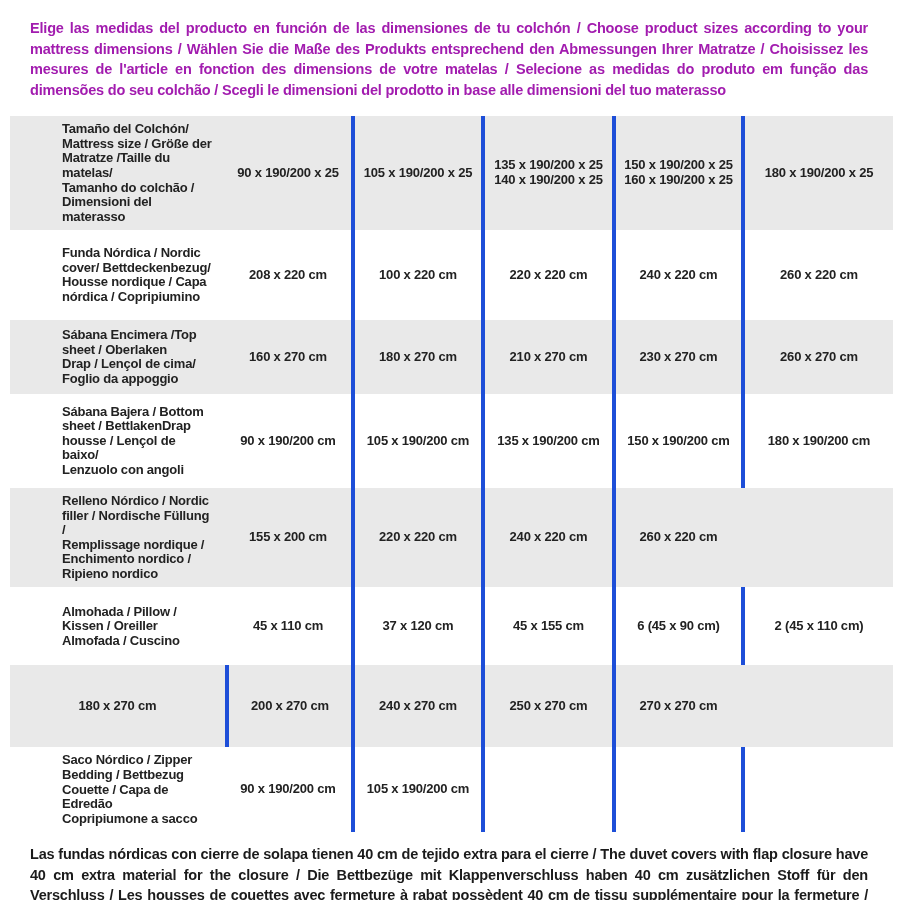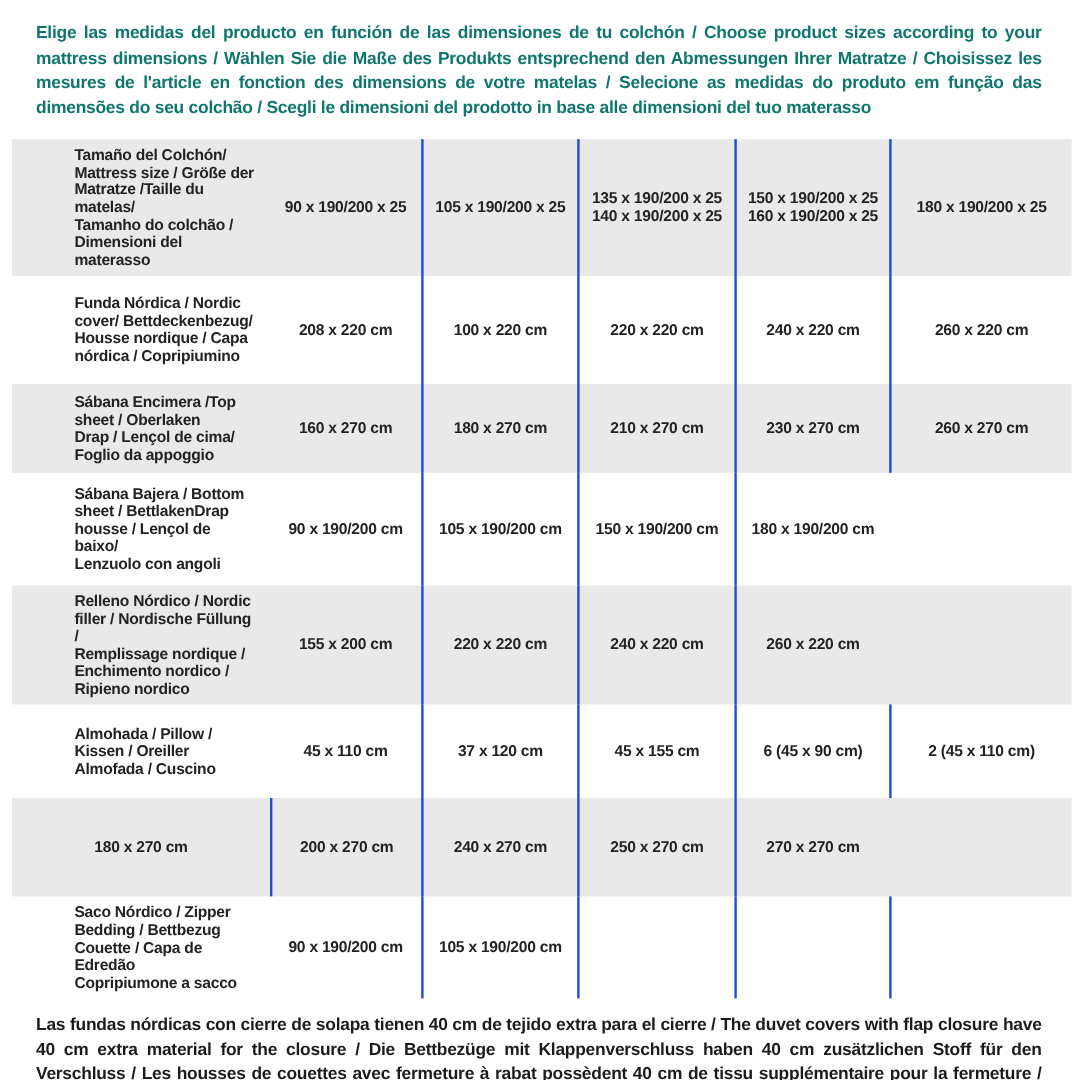--- a/index.html
+++ b/index.html
@@ -13,21 +13,21 @@
     letter-spacing:-0.2px;
     box-sizing:border-box;
     overflow:hidden;
   }
   .intro{
     margin:0;
     padding:18px 32px 0 30px;
     font-size:14.5px;
     line-height:1.42;
     text-align:justify;
-    color:#0f766e;
+    color:#a21caf;
   }
   .size-table{
     margin:16px 7px 0 10px;
     width:883px;
   }
   .trow{
     display:grid;
     grid-template-columns:215px 126px 130px 131px 129px 1fr;
     align-items:stretch;
   }
@@ -46,21 +46,21 @@
   }
   .cell.label{
     justify-content:flex-start;
     text-align:left;
     padding-left:20px;
     padding-right:10px;
     line-height:1.12;
     margin-left:32px;
   }
   .cell.val + .cell.val{
-    border-left:2px solid #1d4ed8;
+    border-left:4px solid #1d4ed8;
   }
   .footnote{
     margin:0;
     padding:12px 32px 0 30px;
     font-size:14.5px;
     line-height:1.42;
     text-align:justify;
     color:#1b1b1b;
   }
 </style>
@@ -112,20 +112,21 @@
       <div class="cell val">260 x 270 cm</div>
     </div>
 
     <div class="trow" style="min-height:94px">
       <div class="cell label">Sábana Bajera / Bottom
 sheet / BettlakenDrap
 housse / Lençol de baixo/
 Lenzuolo con angoli</div>
       <div class="cell val">90 x 190/200 cm</div>
       <div class="cell val">105 x 190/200 cm</div>
+      <div class="cell val">135 x 190/200 cm</div>
       <div class="cell val">150 x 190/200 cm</div>
       <div class="cell val">180 x 190/200 cm</div>
     </div>
 
     <div class="trow shaded" style="min-height:96px">
       <div class="cell label">Relleno Nórdico / Nordic
 filler / Nordische Füllung /
 Remplissage nordique /
 Enchimento nordico /
 Ripieno nordico</div>

